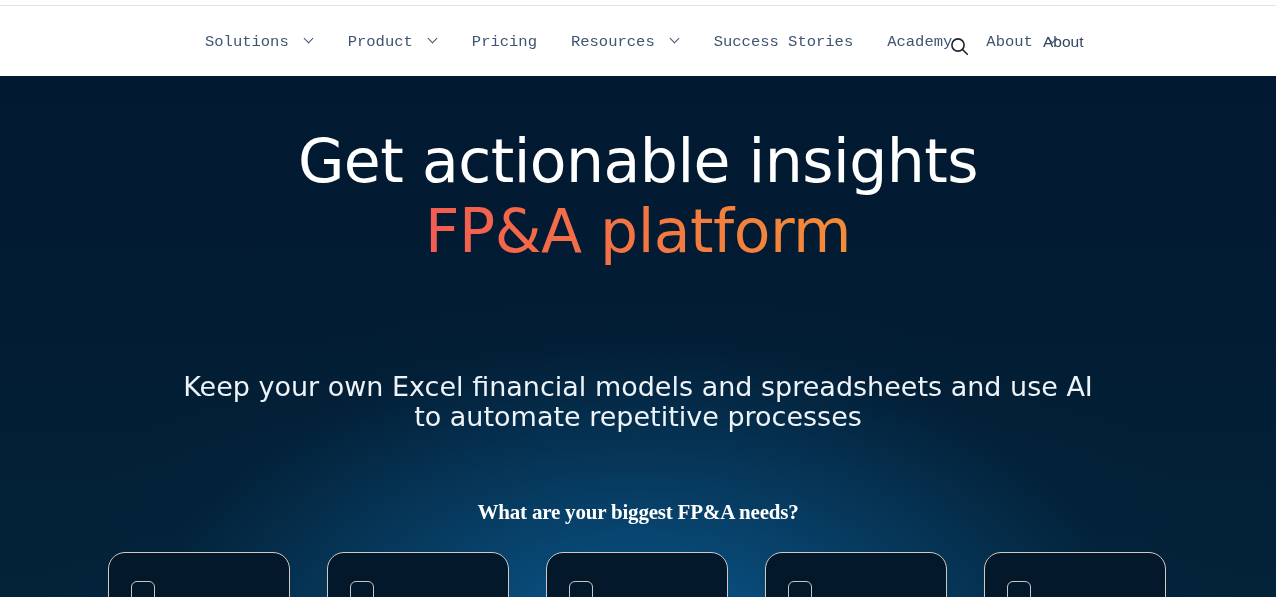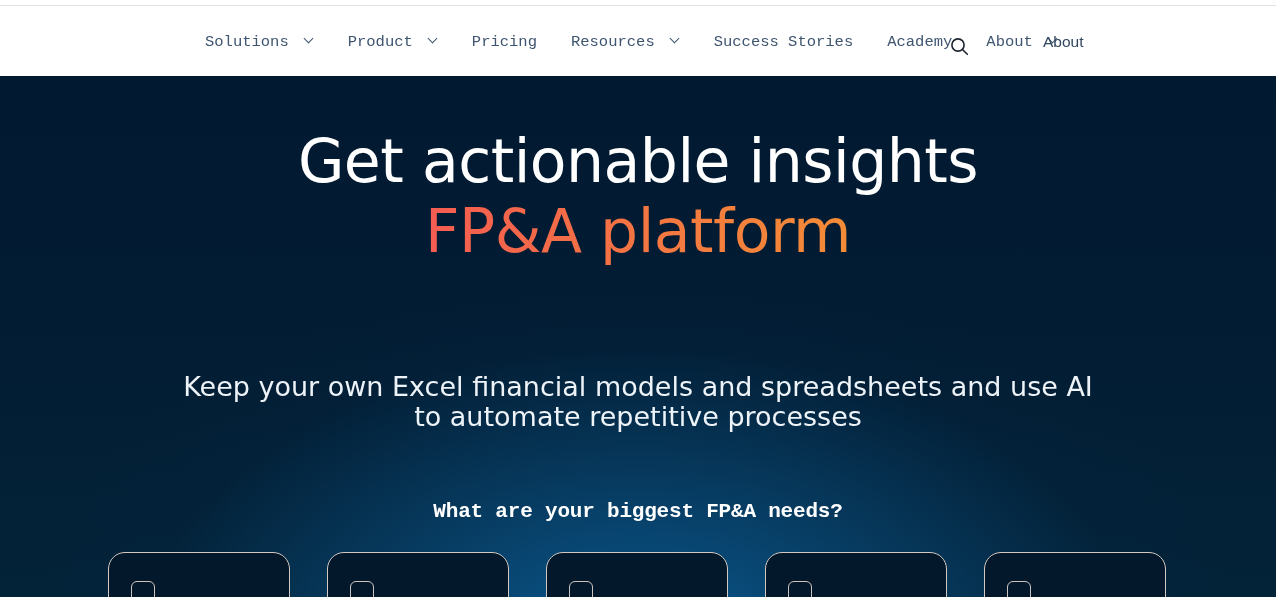--- a/index.html
+++ b/index.html
@@ -201,21 +201,21 @@
     line-height: 30px;
     color: #eef3f8;
     font-weight: 400;
   }
 
   .needs-heading {
     position: absolute;
     top: 424px;
     width: 1276px;
     text-align: center;
-    font-family: Liberation Mono, monospace;
+    font-family: Liberation Serif, serif;
     font-size: 21px;
     font-weight: 700;
     color: #ffffff;
     letter-spacing: -0.2px;
   }
 
   
   .cards {
     position: absolute;
     top: 476px;

